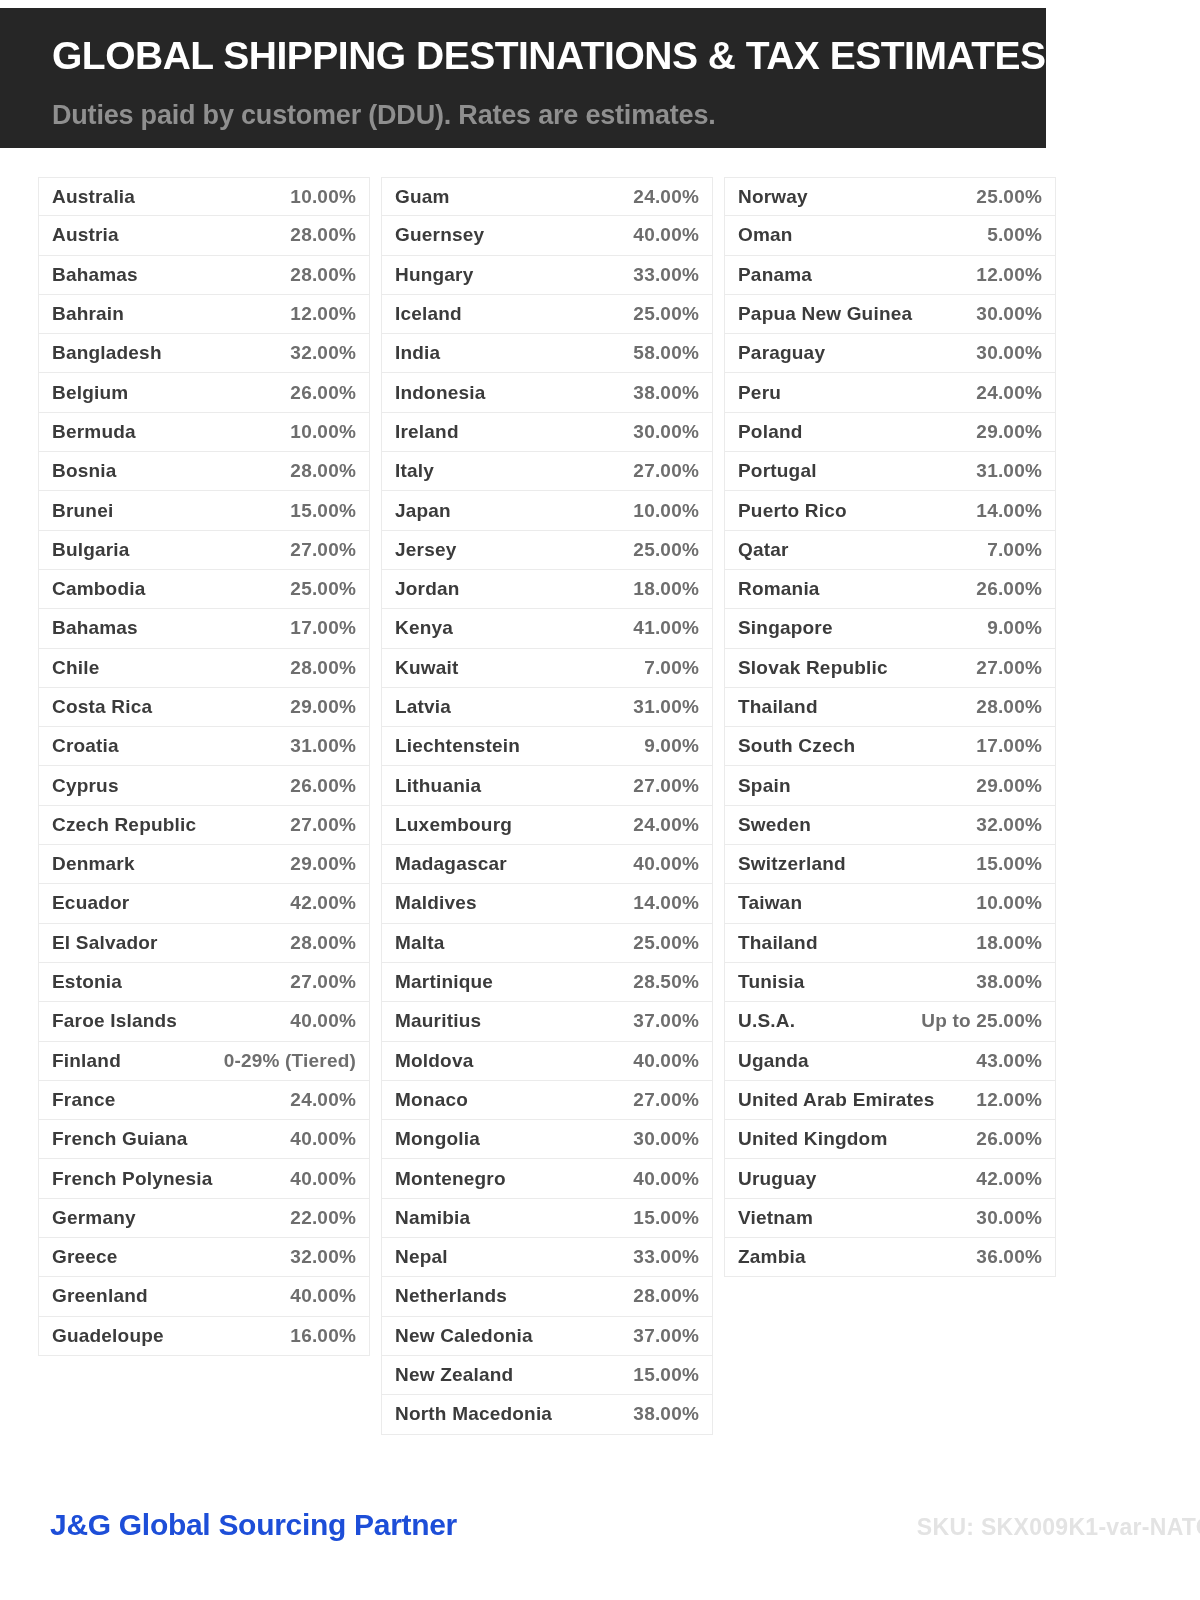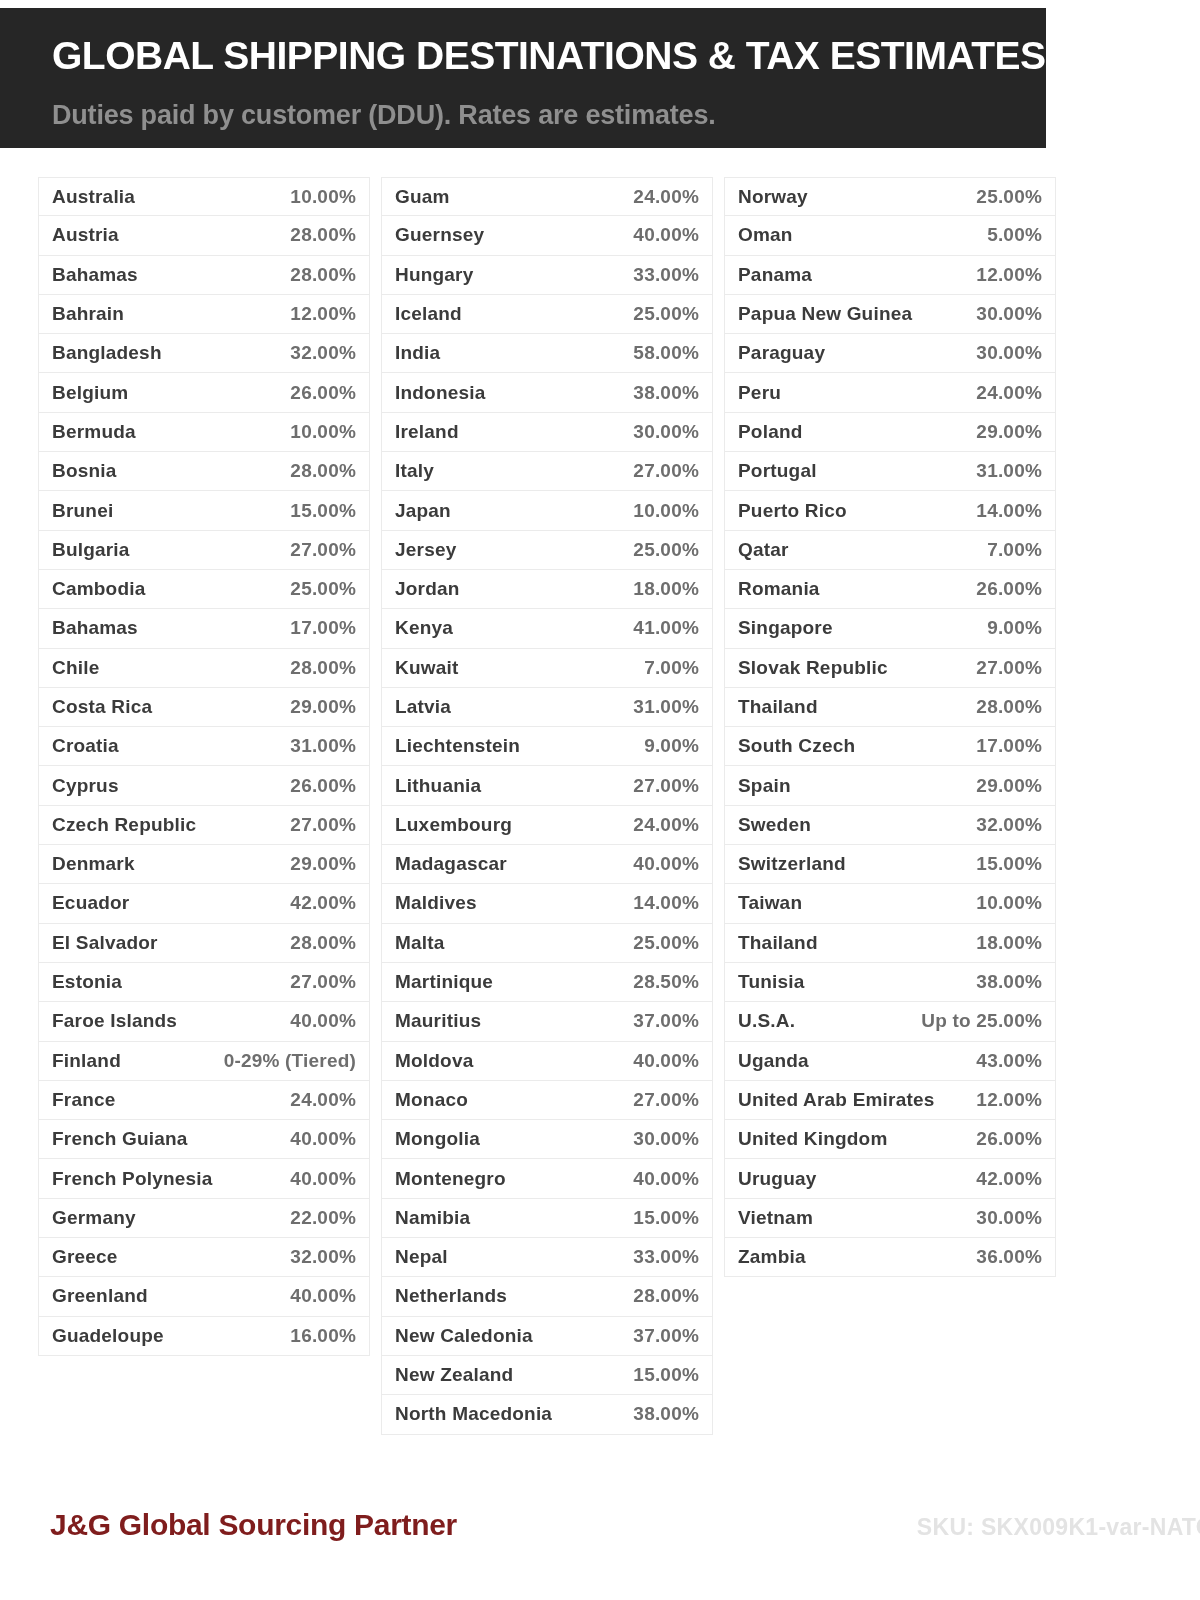--- a/index.html
+++ b/index.html
@@ -80,21 +80,21 @@
     color: #6e6e6e;
     letter-spacing: 0.2px;
     white-space: nowrap;
   }
   .footer-brand {
     position: absolute;
     left: 50px;
     top: 1508px;
     font-size: 30px;
     font-weight: bold;
-    color: #7f1d1d;
+    color: #1d4ed8;
     letter-spacing: -0.3px;
   }
   .footer-sku {
     position: absolute;
     right: -14px;
     top: 1514px;
     font-size: 23px;
     font-weight: bold;
     color: #e3e3e3;
     letter-spacing: 0.3px;

